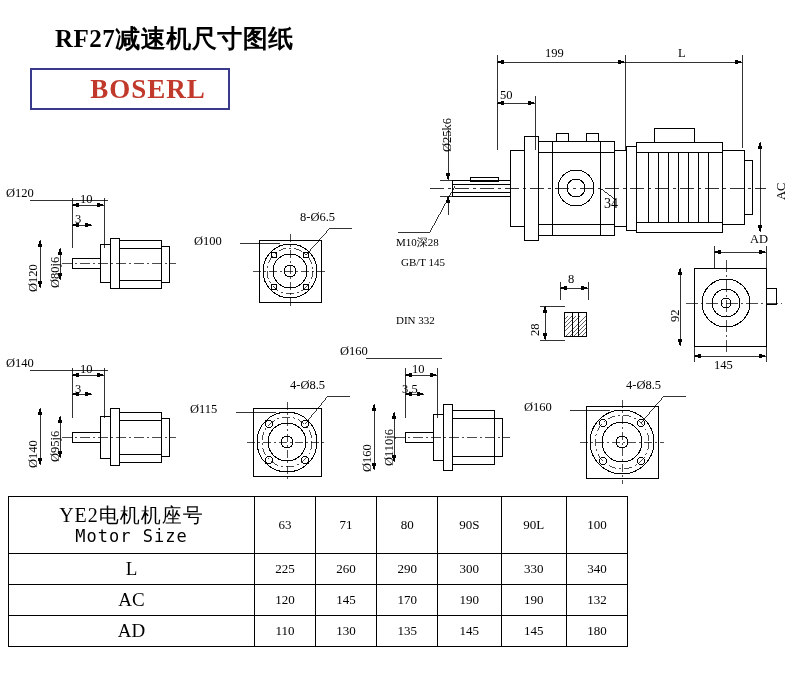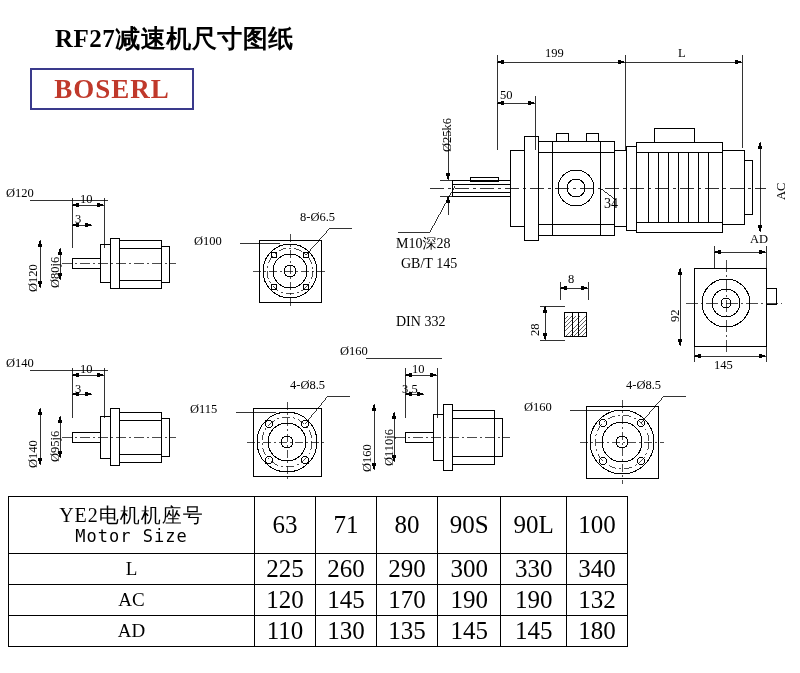--- a/index.html
+++ b/index.html
@@ -30,20 +30,21 @@
     position: absolute;
     left: 30px;
     top: 68px;
     width: 160px;
     height: 38px;
     border: 2px solid #3a3a8c;
     background: #ffffff;
     display: flex;
     align-items: center;
     justify-content: center;
+    padding-left: 36px;
   }
   .logo-text {
     font-family: "Liberation Serif", serif;
     font-size: 27px;
     font-weight: bold;
     color: #c0392b;
     letter-spacing: 1px;
   }
   
   .lbl {
@@ -54,21 +55,21 @@
     color: #000;
   }
   .lbl.sm { font-size: 14px; }
   .lbl.vert {
     transform-origin: left top;
     transform: rotate(-90deg);
   }
   .note {
     position: absolute;
     font-family: "Liberation Serif", serif;
-    font-size: 14px;
+    font-size: 11px;
     white-space: nowrap;
   }
   svg.draw {
     position: absolute;
     left: 0;
     top: 0;
     width: 800px;
     height: 673px;
     pointer-events: none;
   }
@@ -77,21 +78,21 @@
     position: absolute;
     left: 8px;
     top: 496px;
     width: 620px;
     border-collapse: collapse;
     font-family: "Liberation Serif", serif;
   }
   .spec-table td {
     border: 1px solid #000;
     text-align: center;
-    font-size: 25px;
+    font-size: 13px;
     height: 30px;
     padding: 0;
   }
   .spec-table td.head-cell {
     width: 245px;
     font-size: 20px;
     line-height: 1.15;
   }
   .spec-table td.head-cell .cn {
     font-size: 20px;

